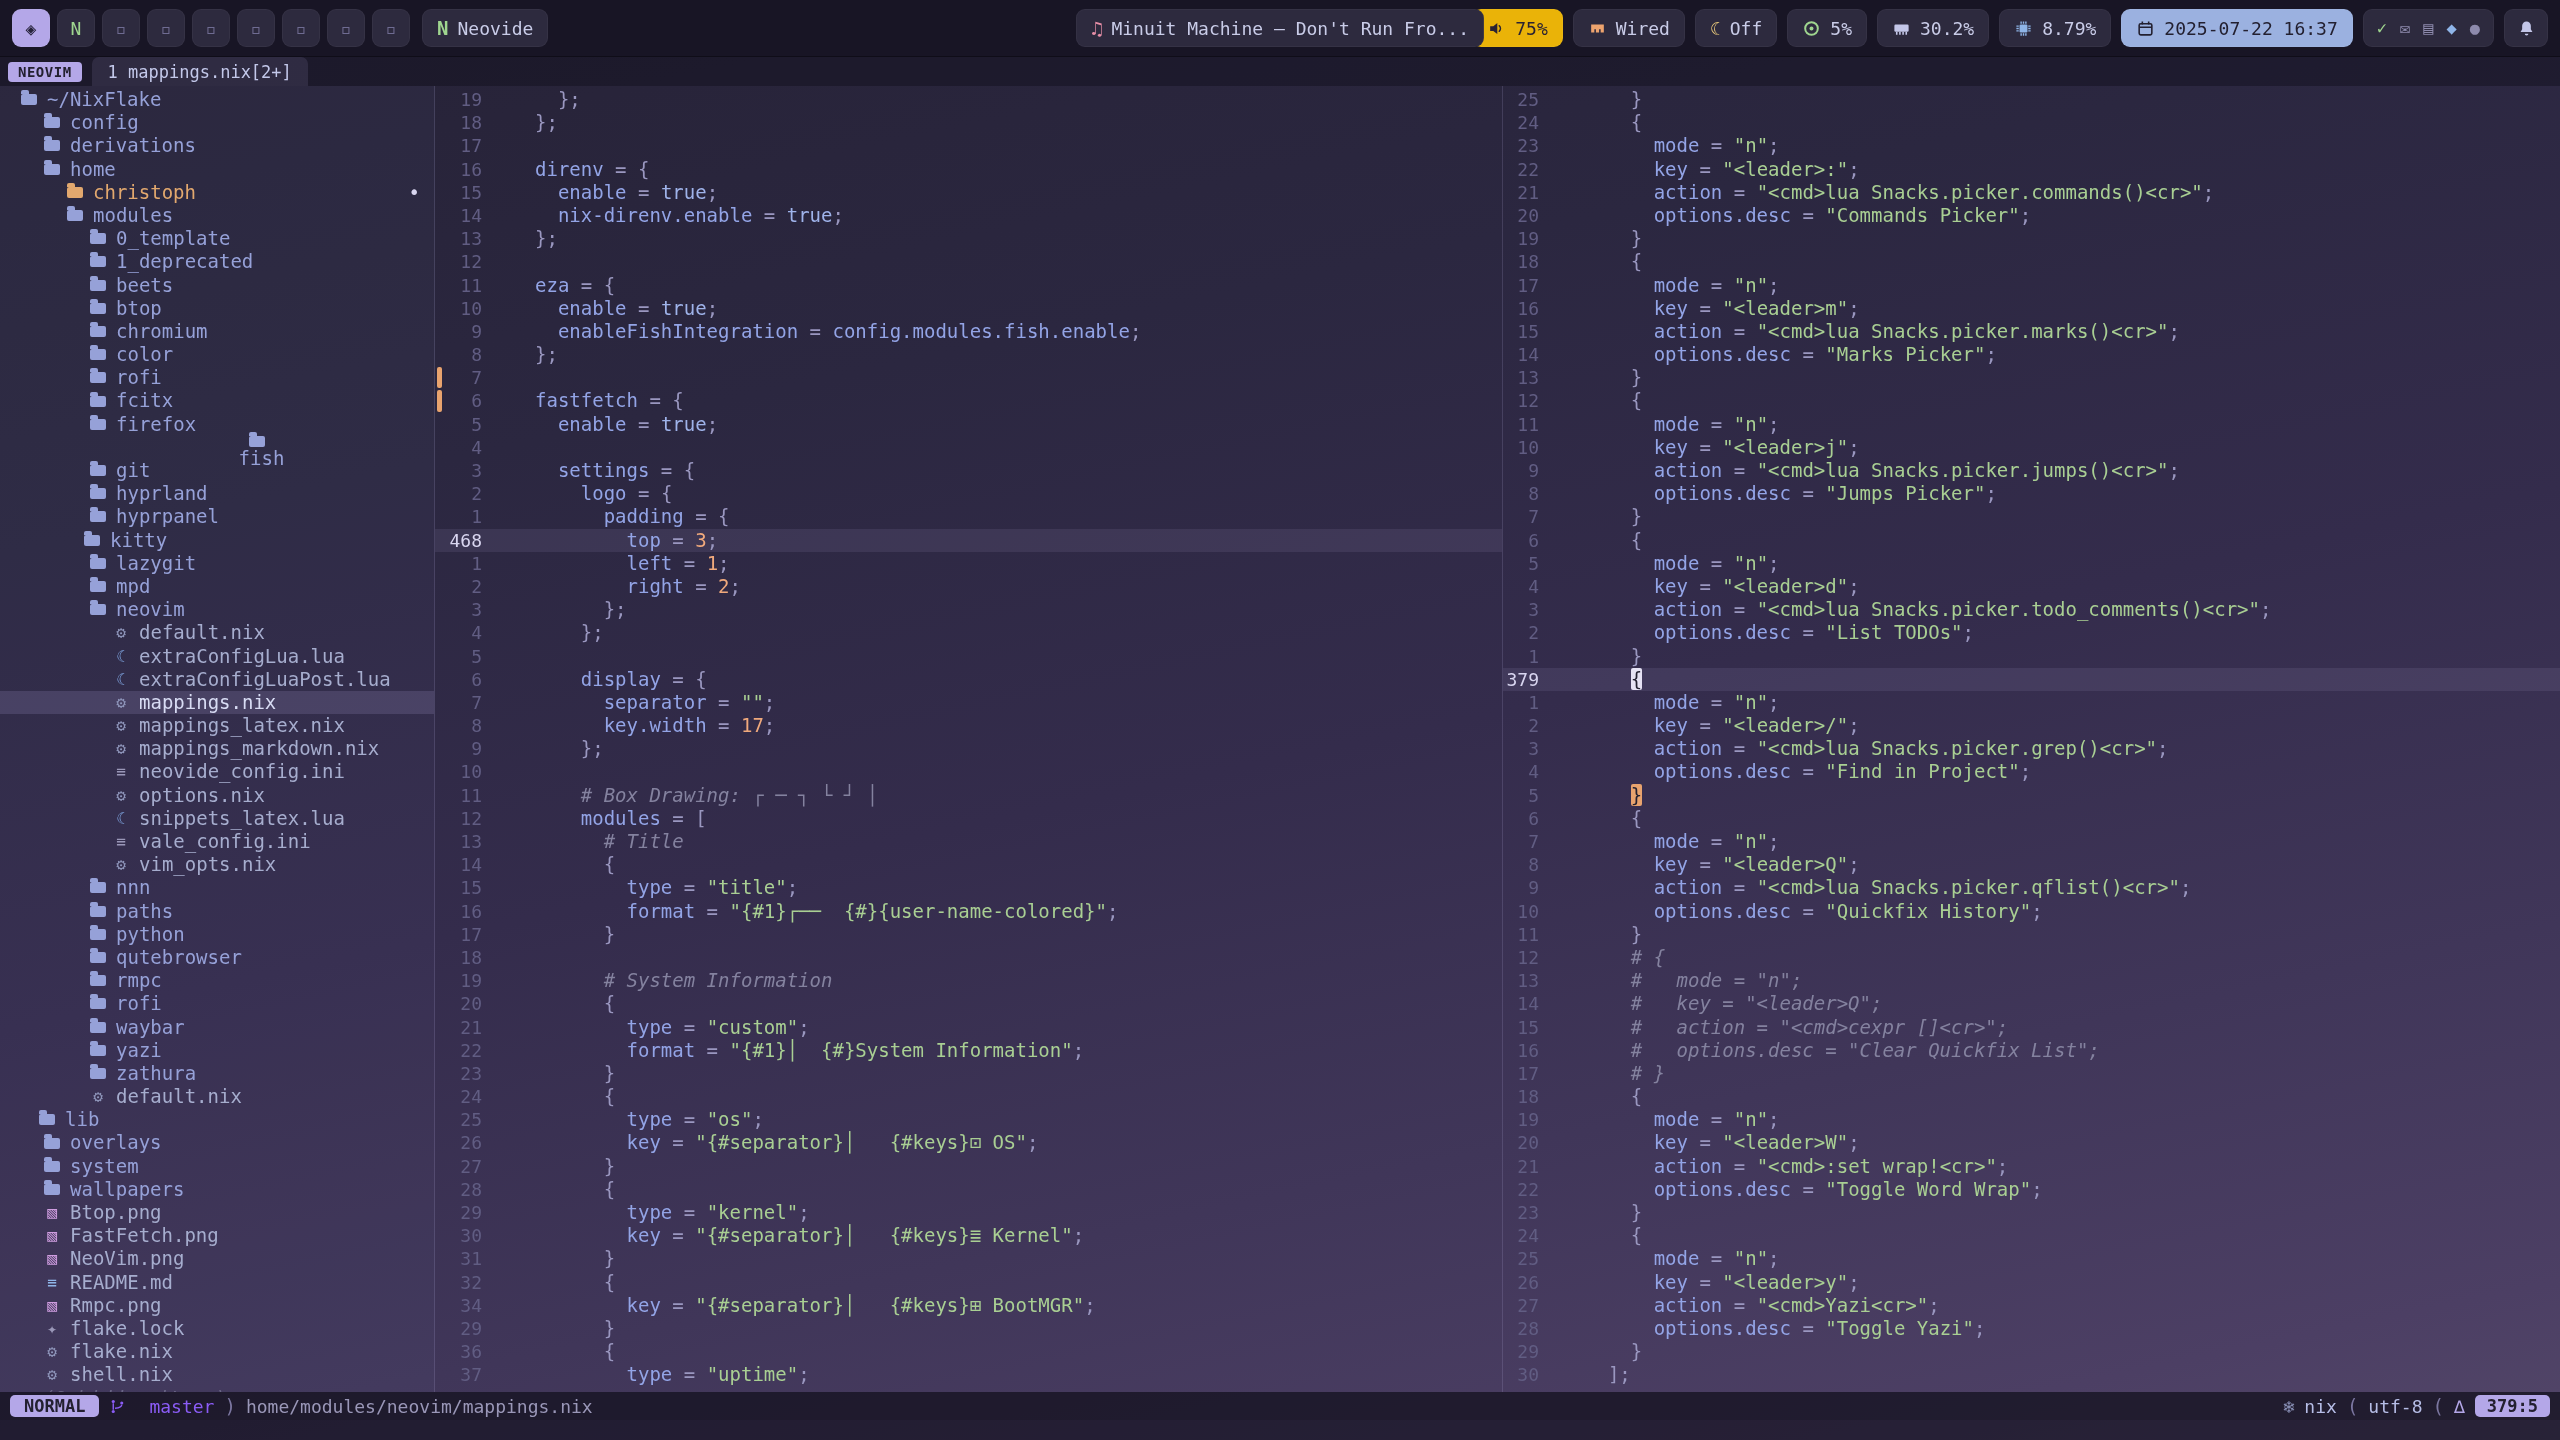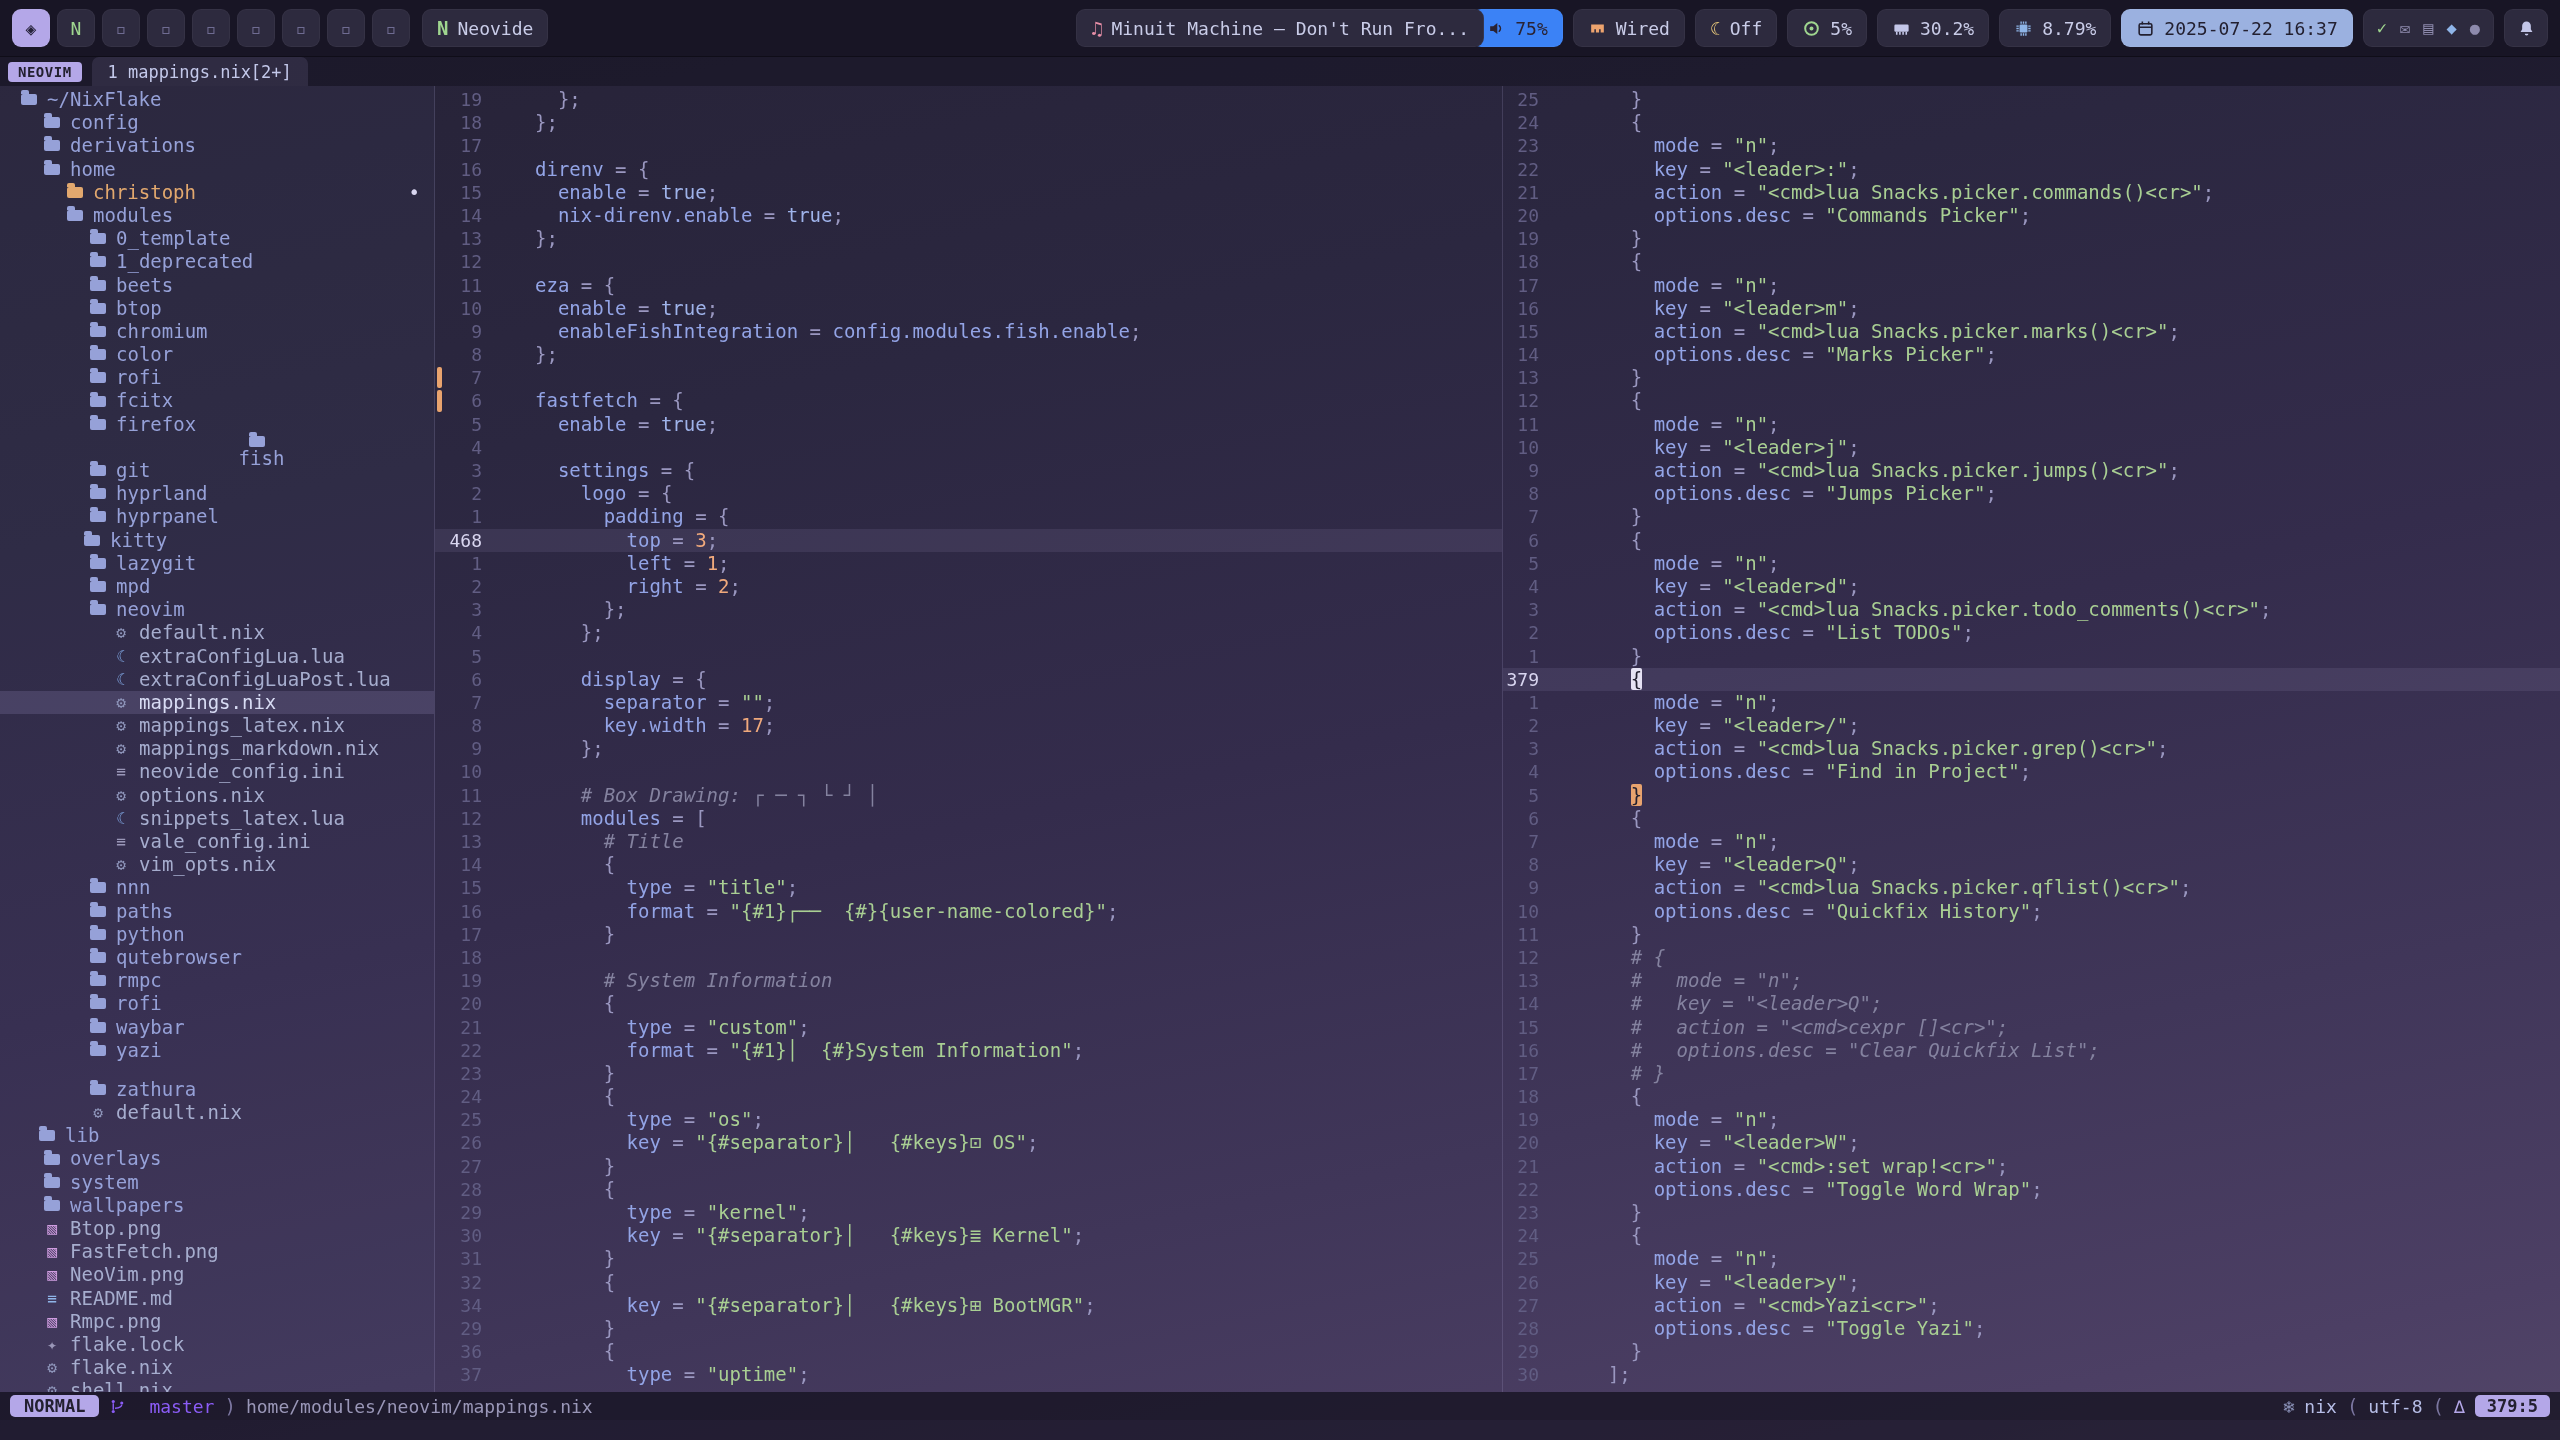--- a/index.html
+++ b/index.html
@@ -14,21 +14,21 @@
   
   .topbar{height:57px;flex:none;display:flex;align-items:center;background:rgba(24,21,36,.96);
     padding:0 12px;gap:12px;position:relative;border-bottom:1px solid rgba(0,0,0,.35)}
   .bar-left{display:flex;align-items:center;gap:12px}
   .workspaces{display:flex;gap:7px}
   .ws{width:38px;height:38px;border-radius:9px;background:#2d2a3e;display:flex;align-items:center;
     justify-content:center;font-size:18px;color:#6f6c92;border:1px solid rgba(255,255,255,.04)}
   .ws.active{background:#b4a7e8;color:#26223a}
   .bar-module{height:38px;border-radius:9px;background:#2d2a3e;display:flex;align-items:center;gap:9px;
     padding:0 14px;font-size:18px;color:#c9cce8;border:1px solid rgba(255,255,255,.04);white-space:nowrap}
-  .m-orange{background:#3b82f6;color:#2a2333}
+  .m-orange{background:#eab308;color:#2a2333}
   .m-orange .bm-icon{color:#2a2333}
   .m-blue{background:#9bb1e0;color:#232030}
   .m-blue .bm-icon{color:#232030}
   .bm-icon{display:flex;align-items:center}
   .bm-icon svg{width:19px;height:19px;display:block}
   .music{position:absolute;left:50%;transform:translateX(-50%)}
   .music-icon{color:#e88fa8;font-size:19px}
   .bar-right{margin-left:auto;display:flex;gap:10px;align-items:center}
   .tray{gap:13px;padding:0 13px}
   .tray .bm-icon{font-size:17px}
@@ -238,21 +238,21 @@
         <div class="trow" style="padding-left: 112px;"><span class="t-icon" style="color: rgb(154, 151, 184);">≡</span><span class="t-label" style="color: rgb(166, 173, 206);">vale_config.ini</span></div>
         <div class="trow" style="padding-left: 112px;"><span class="t-icon" style="color: rgb(142, 149, 186);">⚙</span><span class="t-label" style="color: rgb(166, 173, 206);">vim_opts.nix</span></div>
         <div class="trow" style="padding-left: 89px;"><span class="t-icon" style="color: rgb(150, 161, 216);"><span class="ic-folder"></span></span><span class="t-label" style="color: rgb(150, 161, 216);">nnn</span></div>
         <div class="trow" style="padding-left: 89px;"><span class="t-icon" style="color: rgb(150, 161, 216);"><span class="ic-folder"></span></span><span class="t-label" style="color: rgb(150, 161, 216);">paths</span></div>
         <div class="trow" style="padding-left: 89px;"><span class="t-icon" style="color: rgb(150, 161, 216);"><span class="ic-folder"></span></span><span class="t-label" style="color: rgb(150, 161, 216);">python</span></div>
         <div class="trow" style="padding-left: 89px;"><span class="t-icon" style="color: rgb(150, 161, 216);"><span class="ic-folder"></span></span><span class="t-label" style="color: rgb(150, 161, 216);">qutebrowser</span></div>
         <div class="trow" style="padding-left: 89px;"><span class="t-icon" style="color: rgb(150, 161, 216);"><span class="ic-folder"></span></span><span class="t-label" style="color: rgb(150, 161, 216);">rmpc</span></div>
         <div class="trow" style="padding-left: 89px;"><span class="t-icon" style="color: rgb(150, 161, 216);"><span class="ic-folder"></span></span><span class="t-label" style="color: rgb(150, 161, 216);">rofi</span></div>
         <div class="trow" style="padding-left: 89px;"><span class="t-icon" style="color: rgb(150, 161, 216);"><span class="ic-folder"></span></span><span class="t-label" style="color: rgb(150, 161, 216);">waybar</span></div>
         <div class="trow" style="padding-left: 89px;"><span class="t-icon" style="color: rgb(150, 161, 216);"><span class="ic-folder"></span></span><span class="t-label" style="color: rgb(150, 161, 216);">yazi</span></div>
-        <div class="trow" style="padding-left: 89px; margin-top: 16px;"><span class="t-icon" style="color: rgb(150, 161, 216);"><span class="ic-folder"></span></span><span class="t-label" style="color: rgb(150, 161, 216);">zathura</span></div>
+        <div class="trow" style="padding-left: 89px;"><span class="t-icon" style="color: rgb(150, 161, 216);"><span class="ic-folder"></span></span><span class="t-label" style="color: rgb(150, 161, 216);">zathura</span></div>
         <div class="trow" style="padding-left: 89px;"><span class="t-icon" style="color: rgb(142, 149, 186);">⚙</span><span class="t-label" style="color: rgb(166, 173, 206);">default.nix</span></div>
         <div class="trow" style="padding-left: 38px;"><span class="t-icon" style="color: rgb(150, 161, 216);"><span class="ic-folder"></span></span><span class="t-label" style="color: rgb(150, 161, 216);">lib</span></div>
         <div class="trow" style="padding-left: 43px;"><span class="t-icon" style="color: rgb(150, 161, 216);"><span class="ic-folder"></span></span><span class="t-label" style="color: rgb(150, 161, 216);">overlays</span></div>
         <div class="trow" style="padding-left: 43px;"><span class="t-icon" style="color: rgb(150, 161, 216);"><span class="ic-folder"></span></span><span class="t-label" style="color: rgb(150, 161, 216);">system</span></div>
         <div class="trow" style="padding-left: 43px;"><span class="t-icon" style="color: rgb(150, 161, 216);"><span class="ic-folder"></span></span><span class="t-label" style="color: rgb(150, 161, 216);">wallpapers</span></div>
         <div class="trow" style="padding-left: 43px;"><span class="t-icon" style="color: rgb(207, 157, 224);">▧</span><span class="t-label" style="color: rgb(166, 173, 206);">Btop.png</span></div>
         <div class="trow" style="padding-left: 43px;"><span class="t-icon" style="color: rgb(207, 157, 224);">▧</span><span class="t-label" style="color: rgb(166, 173, 206);">FastFetch.png</span></div>
         <div class="trow" style="padding-left: 43px;"><span class="t-icon" style="color: rgb(207, 157, 224);">▧</span><span class="t-label" style="color: rgb(166, 173, 206);">NeoVim.png</span></div>
         <div class="trow" style="padding-left: 43px;"><span class="t-icon" style="color: rgb(143, 181, 232);">≡</span><span class="t-label" style="color: rgb(166, 173, 206);">README.md</span></div>
         <div class="trow" style="padding-left: 43px;"><span class="t-icon" style="color: rgb(207, 157, 224);">▧</span><span class="t-label" style="color: rgb(166, 173, 206);">Rmpc.png</span></div>

